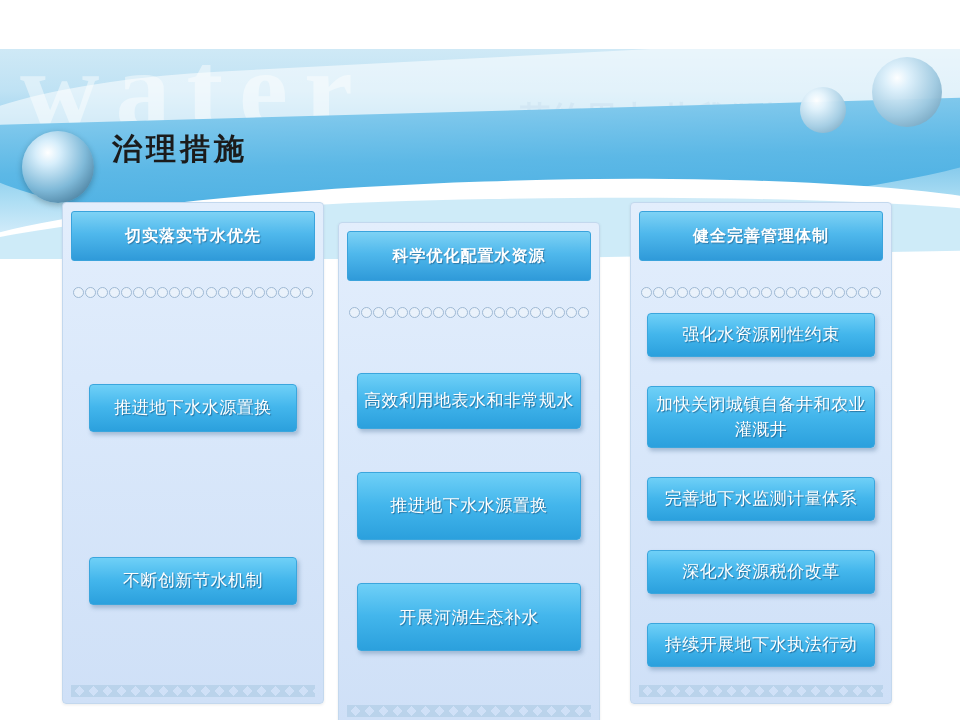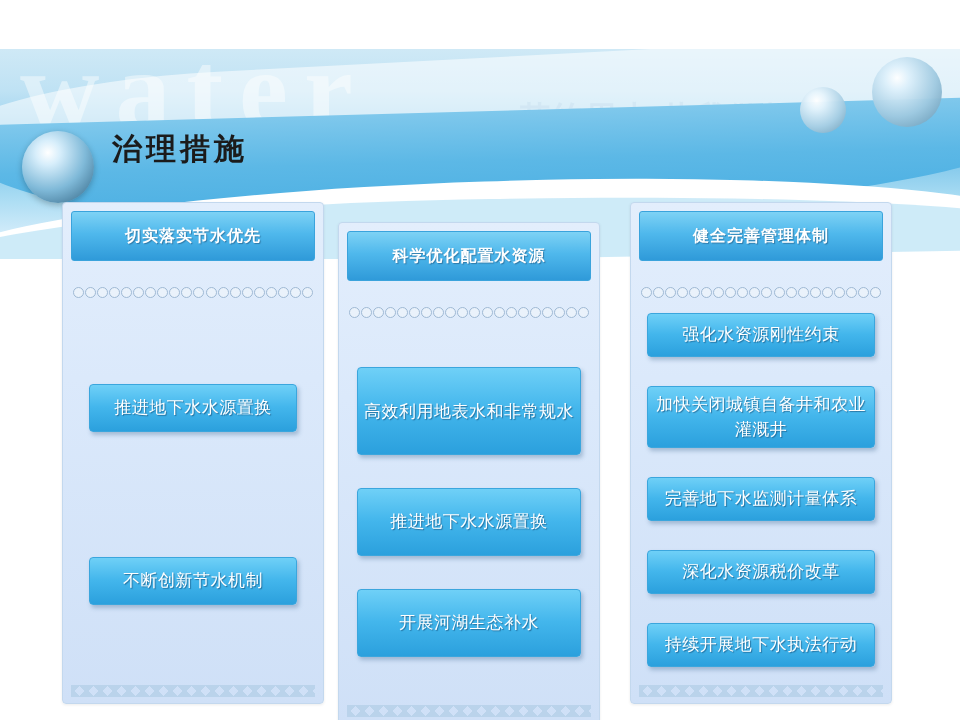--- a/index.html
+++ b/index.html
@@ -214,21 +214,21 @@
     align-items: center;
     justify-content: center;
     text-align: center;
     box-shadow: 2px 3px 4px rgba(60,100,140,0.35);
     line-height: 1.5;
     padding: 9px 6px;
     box-sizing: border-box;
   }
   .col-1 .chip { height: 48px; margin: 0 14px; }
   .col-2 .chip { height: 68px; margin: 0 6px; }
-  .col-2 .chip.tall { height: 88px; }
+  .col-2 .chip.tall { height: 56px; }
   .col-3 .chip { height: 44px; margin: 0 4px; }
   .col-3 .chip.tall { height: 62px; }
 </style>
 </head>
 <body>
 
 <div class="slide">
 
   <div class="banner">
     <div class="banner-sky"></div>

